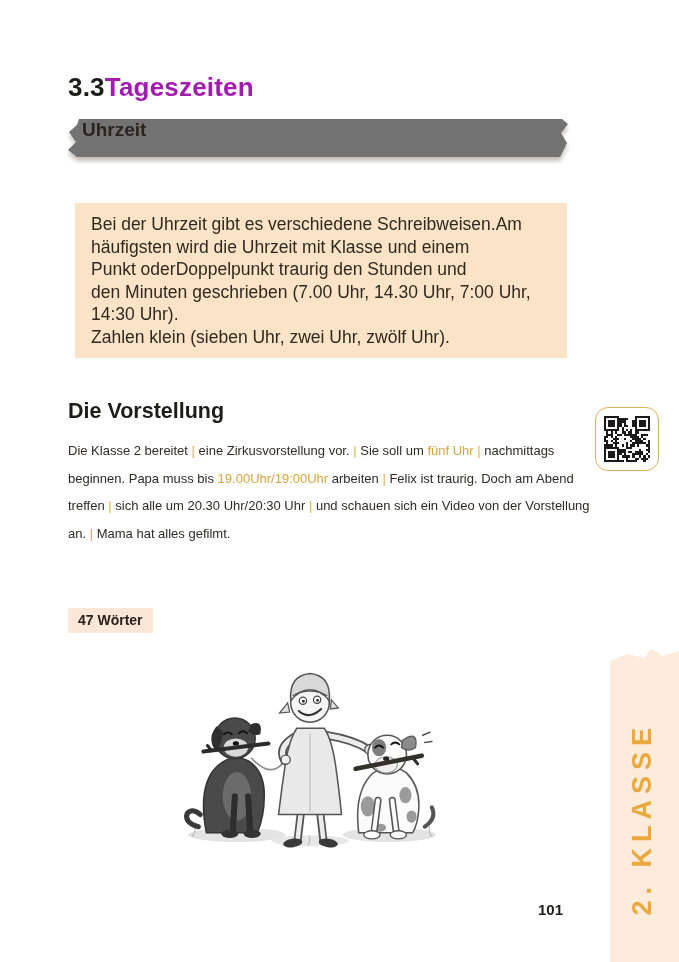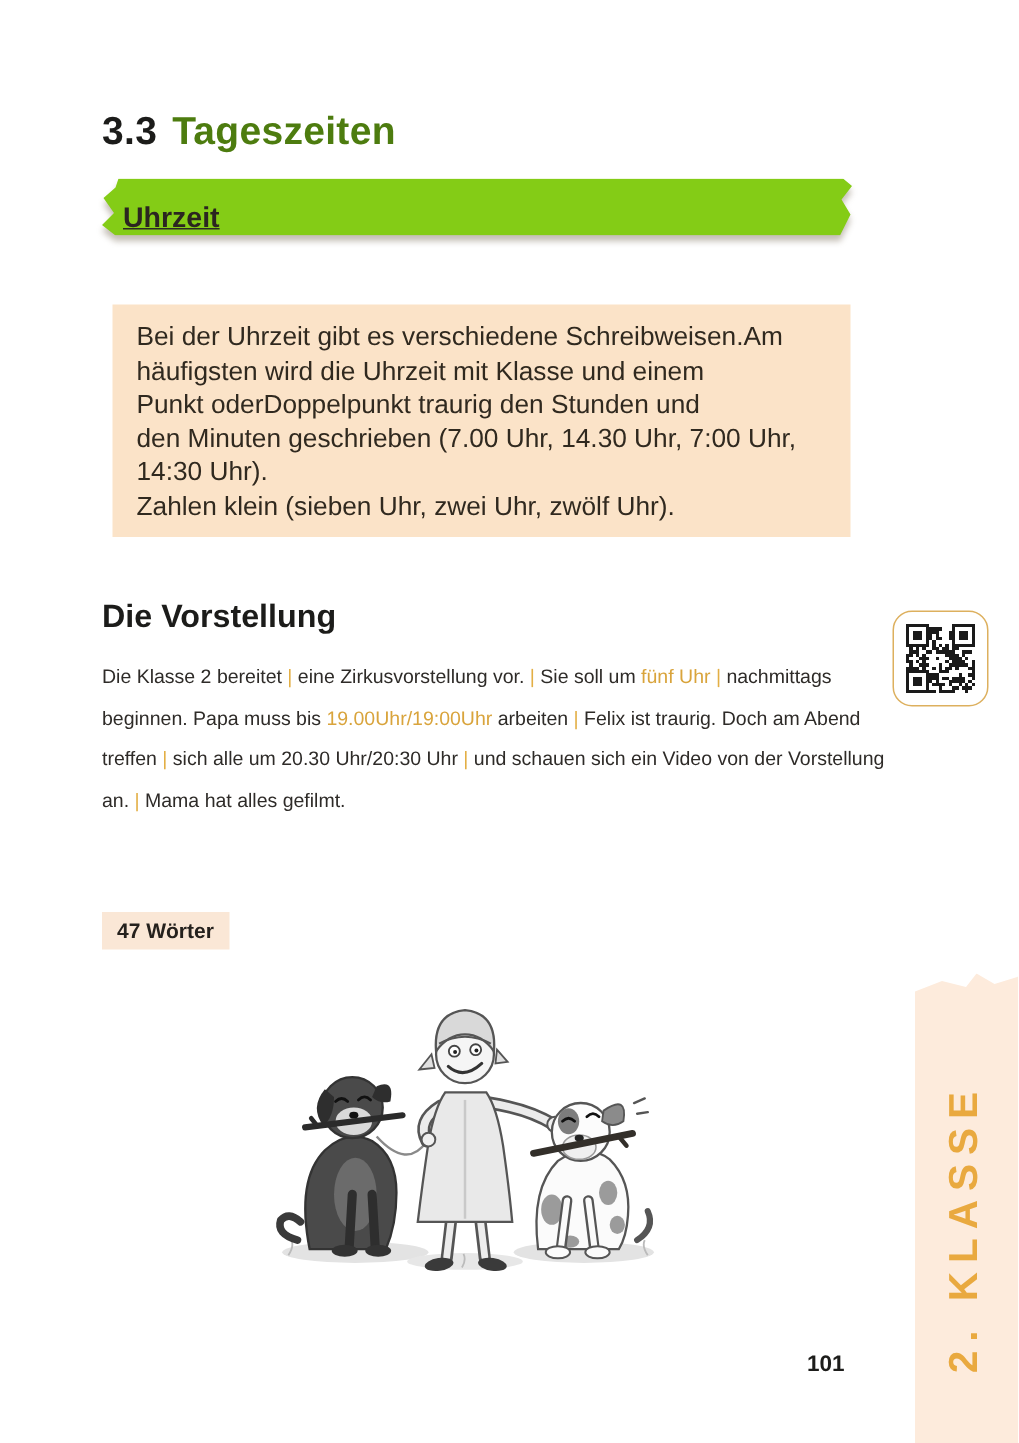--- a/index.html
+++ b/index.html
@@ -11,34 +11,34 @@
     overflow: hidden;
     color: #2c2824;
   }
   .page { position: absolute; inset: 0; background: #ffffff; }
 
   
   .section-heading {
     position: absolute; left: 68px; top: 72px;
     font-size: 26px; font-weight: bold; letter-spacing: 0.2px;
   }
-  .section-number { color: #1c1c1a; margin-right: 10px; }
-  .section-title  { color: #4d7c0f; text-align: right; }
+  .section-number { color: #1c1c1a; }
+  .section-title  { color: #a21caf; text-align: right; }
 
   
   .banner-wrap {
     position: absolute; left: 68px; top: 119px; width: 500px; height: 38px;
     filter: drop-shadow(0 4px 2px rgba(125,110,92,0.45));
   }
   .banner {
     width: 100%; height: 100%;
-    background: #84cc16;
+    background: #737373;
     clip-path: polygon(11px 0, 494px 0, 500px 5px, 493px 14px, 499px 24px,
                        492px 38px, 9px 38px, 0 31px, 8px 23px, 1px 13px, 9px 6px);
-    display: flex; align-items: flex-end; text-decoration: underline;
+    display: flex; align-items: flex-start;
   }
   .banner-label {
     font-size: 19px; font-weight: bold; color: #2b2520; padding-left: 14px;
   }
 
   
   .info-box {
     position: absolute; left: 75px; top: 163px; width: 492px;
     background: #fbe3c8;
     padding: 10px 0 10px 16px;

